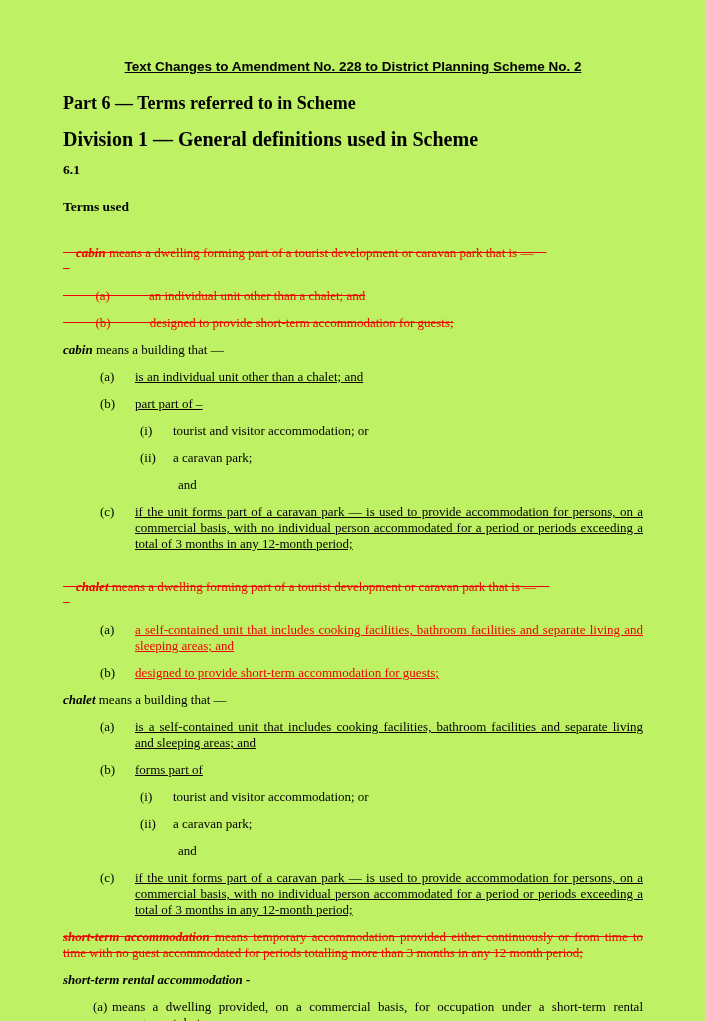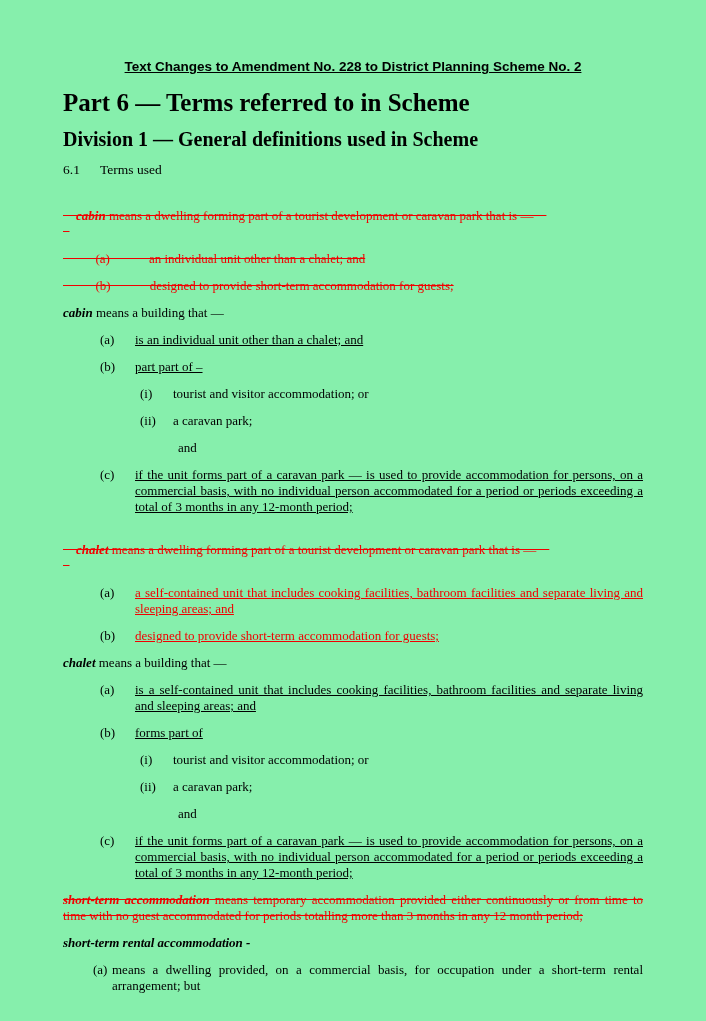--- a/index.html
+++ b/index.html
@@ -1,34 +1,34 @@
 <!DOCTYPE html>
 <html style="--del: #f10000;"><head>
 <meta charset="utf-8">
 <style>
   html,body{margin:0;padding:0;background:#ffffff;}
   .page{
     position:relative;
     width:706px;height:1021px;
-    background:#86efac;
+    background:#bef264;
     box-sizing:border-box;
     padding:58px 63px 0 63px;
     font-family:"Liberation Serif", serif;
     font-size:13px;line-height:16px;color:#000;
     overflow:hidden;
   }
   .doc-header{
     font-family:"Liberation Sans", sans-serif;
     font-weight:bold;font-size:13.5px;line-height:17px;
     text-align:center;text-decoration:underline;
     margin:0 0 16px 0;
   }
-  .part-title{font-size:25px;line-height:24px;font-weight:bold;margin:16px 0 15px 0;}
+  .part-title{font-size:18px;line-height:24px;font-weight:bold;margin:16px 0 15px 0;}
   .division-title{font-size:20px;line-height:19px;font-weight:bold;margin:0 0 13px 0;}
-  .section-heading{display:flex;font-weight:normal;font-size:13.5px;margin:0 0 14px 0;}
+  .section-heading{display:flex;font-weight:bold;font-size:13.5px;margin:0 0 14px 0;flex-direction:column;}
   .section-heading .num{width:37px;flex:0 0 37px;}
 
   .term{font-weight:bold;font-style:italic;}
 
   
   .del-line{
     color:var(--del,#f10000);
     text-decoration:line-through;
     white-space:pre-wrap;
     margin:0 0 11px 0;

